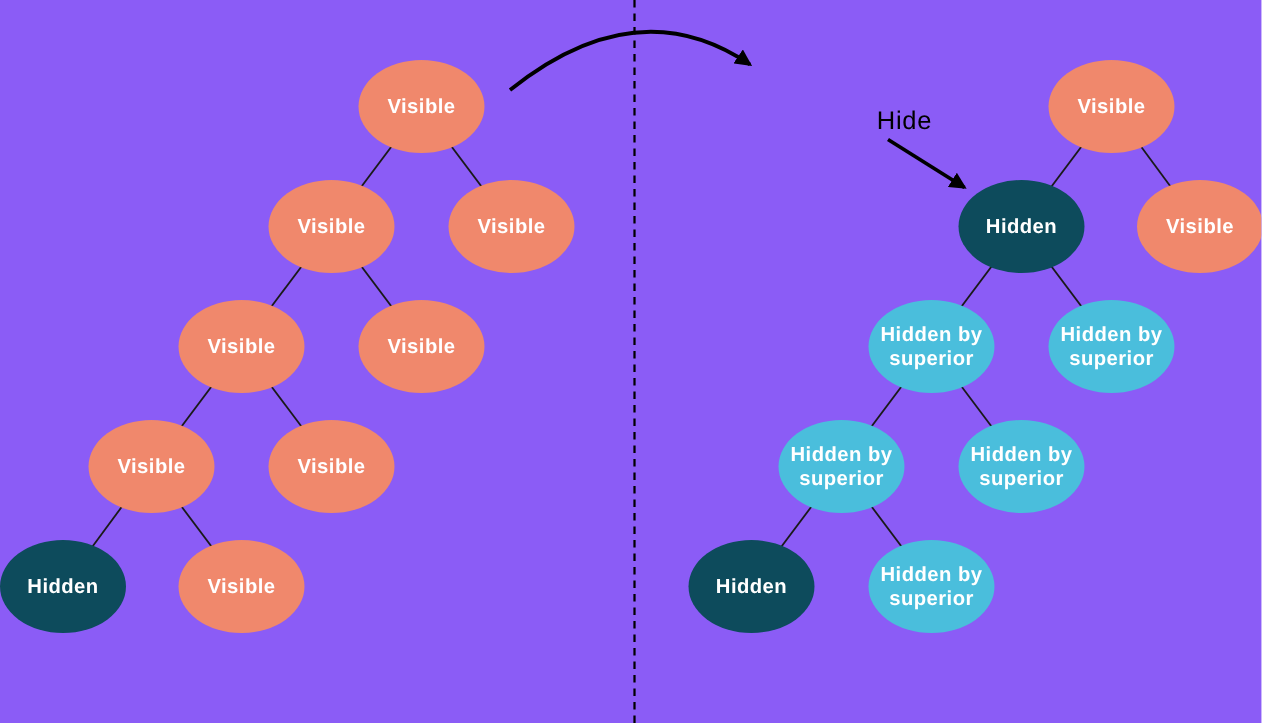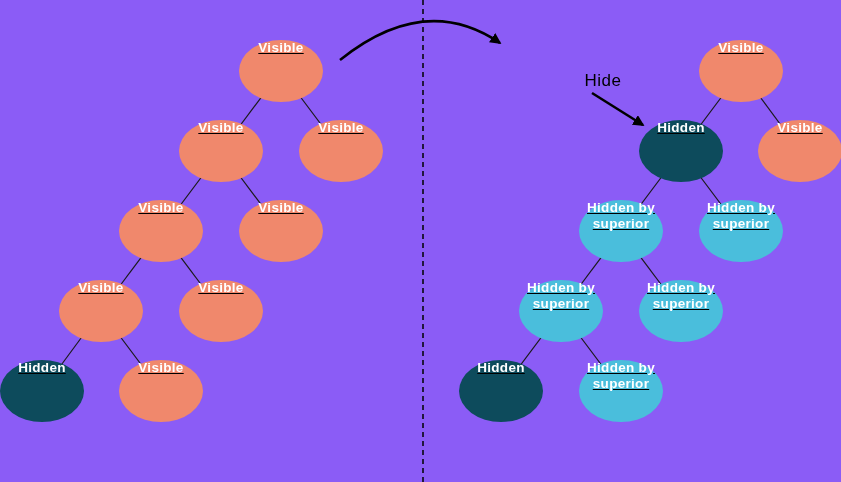--- a/index.html
+++ b/index.html
@@ -8,24 +8,23 @@
     width:841px;height:482px;
     background:#8b5cf6;
     overflow:hidden;
     font-family:"Liberation Sans", sans-serif;
   }
   #edges{position:absolute;left:0;top:0;z-index:1;}
   .node{
     position:absolute;
     width:84px;height:62px;
     border-radius:50%;
-    display:flex;align-items:flex-start;justify-content:center;
+    display:flex;align-items:center;justify-content:center;
     z-index:2;
     text-align:center;
-    text-decoration:underline;
   }
   .node span{
     display:block;
     width:74px;
     color:#ffffff;
     font-size:13.5px;
     font-weight:700;
     letter-spacing:0.3px;
     line-height:1.2;
   }

